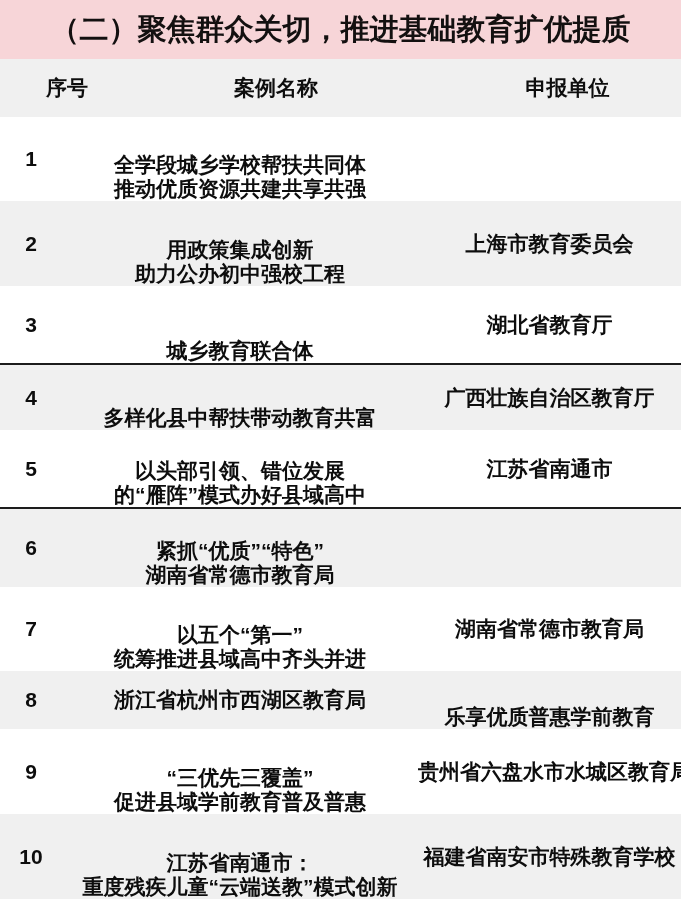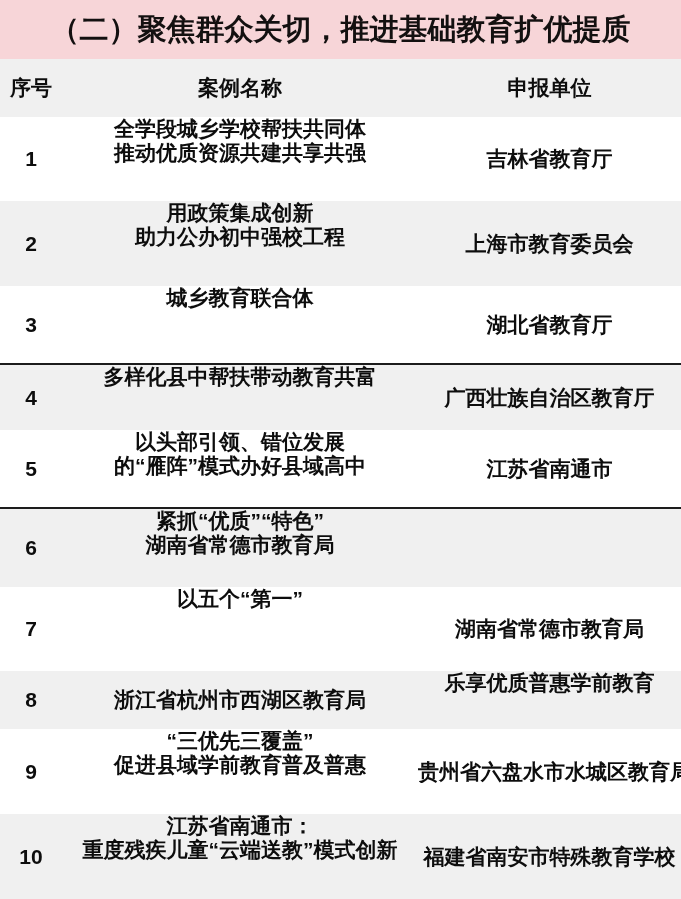--- a/index.html
+++ b/index.html
@@ -39,39 +39,40 @@
     align-items: center;
     width: 100%;
     box-sizing: border-box;
   }
   .cell { text-align: center; }
   
   .thead {
     height: 58px;
     background: #f0f0f0;
     font-size: 21px;
+    padding-left: 36px;
   }
   
   .trow { background: #ffffff; font-size: 21px; }
   .trow.alt { background: #f0f0f0; }
   .trow.sep { border-top: 2px solid #1c1c1c; }
   #rows .trow:nth-child(1)  { height: 84px; }
   #rows .trow:nth-child(2)  { height: 85px; }
   #rows .trow:nth-child(3)  { height: 77px; }
   #rows .trow:nth-child(4)  { height: 67px; }
   #rows .trow:nth-child(5)  { height: 77px; }
   #rows .trow:nth-child(6)  { height: 80px; }
   #rows .trow:nth-child(7)  { height: 84px; }
   #rows .trow:nth-child(8)  { height: 58px; }
   #rows .trow:nth-child(9)  { height: 85px; }
   #rows .trow:nth-child(10) { height: 85px; }
   .case-cell {
     display: flex;
     flex-direction: column;
-    justify-content: flex-start;
+    justify-content: flex-end;
     align-self: stretch;
   }
   .case-line { line-height: 1.15; }
   .unit-cell { white-space: nowrap; }
 </style>
 </head>
 <body>
 
 <div id="page">
 
@@ -85,21 +86,20 @@
     <div class="cell">申报单位</div>
   </div>
 
   <div id="rows">
       <div class="grid trow">
     <div class="cell">1</div>
     <div class="cell case-cell">
           <div class="case-line">全学段城乡学校帮扶共同体</div>
           <div class="case-line">推动优质资源共建共享共强</div>
         </div>
-    <div class="cell unit-cell">吉林省教育厅</div>
   </div>
       <div class="grid trow alt">
     <div class="cell">2</div>
     <div class="cell case-cell">
           <div class="case-line">用政策集成创新</div>
           <div class="case-line">助力公办初中强校工程</div>
         </div>
     <div class="cell unit-cell">上海市教育委员会</div>
   </div>
       <div class="grid trow">
@@ -128,20 +128,21 @@
     <div class="cell">6</div>
     <div class="cell case-cell">
           <div class="case-line">紧抓“优质”“特色”</div>
           <div class="case-line">湖南省常德市教育局</div>
         </div>
   </div>
       <div class="grid trow">
     <div class="cell">7</div>
     <div class="cell case-cell">
           <div class="case-line">以五个“第一”</div>
+          <div class="case-line">统筹推进县域高中齐头并进</div>
         </div>
     <div class="cell unit-cell">湖南省常德市教育局</div>
   </div>
       <div class="grid trow alt">
     <div class="cell">8</div>
     <div class="cell unit-cell">浙江省杭州市西湖区教育局</div>
     <div class="cell case-cell">
           <div class="case-line">乐享优质普惠学前教育</div>
         </div>
   </div>

